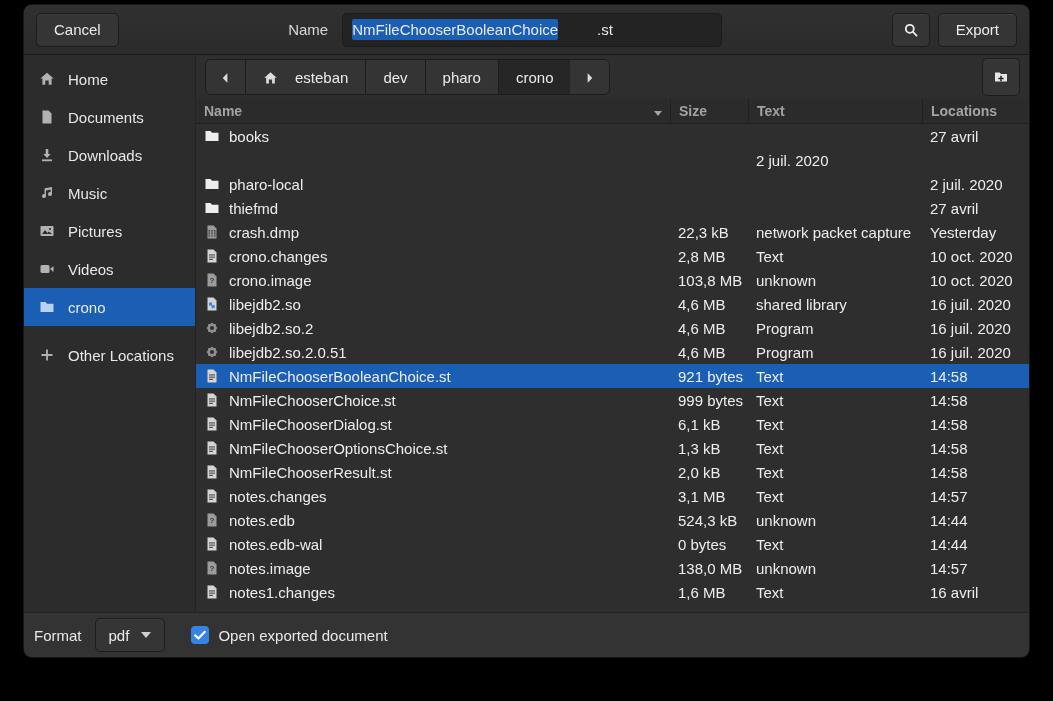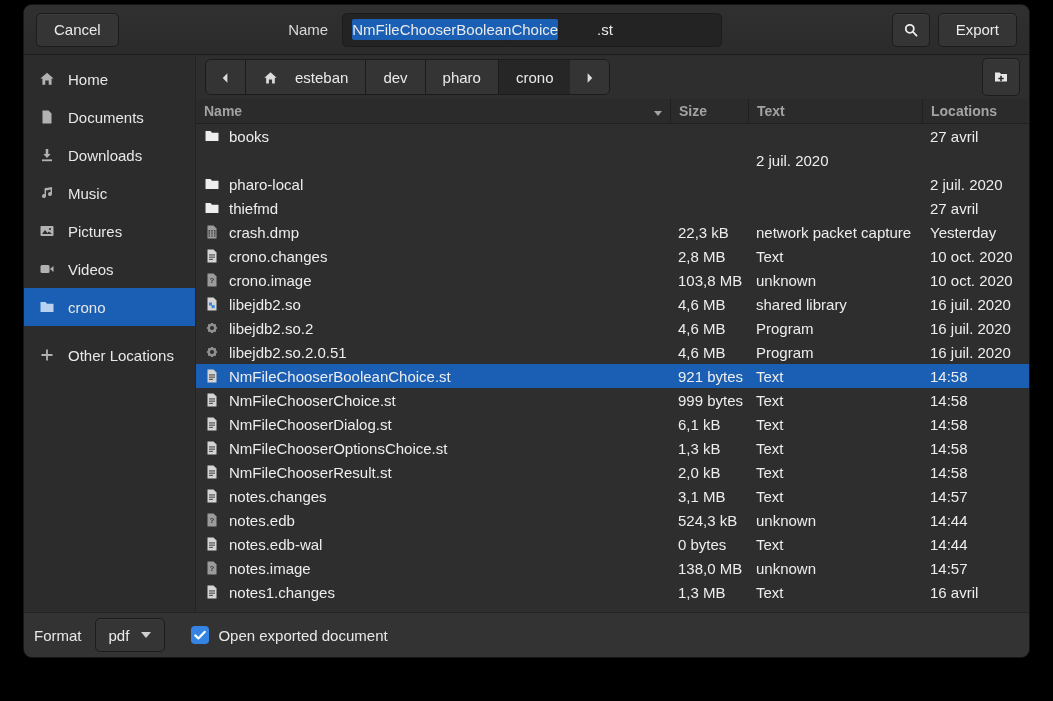--- a/index.html
+++ b/index.html
@@ -558,21 +558,21 @@
                 <span class="ficon">
                   <svg width="16" height="16" viewBox="0 0 16 16" xmlns="http://www.w3.org/2000/svg">
                     <path fill="#d4d4d4" d="M3.5 1.5h6L12.5 4.5v10h-9Z"></path>
                     <rect fill="#4a4a4a" x="5" y="6.4" width="6" height="1.1"></rect>
                     <rect fill="#4a4a4a" x="5" y="8.6" width="6" height="1.1"></rect>
                     <rect fill="#4a4a4a" x="5" y="10.8" width="4" height="1.1"></rect>
                   </svg>
                 </span>
                 <span>notes1.changes</span>
               </span>
-              <span class="cell">1,3 MB</span>
+              <span class="cell">1,6 MB</span>
               <span class="cell">Text</span>
               <span class="cell">16 avril</span>
             </div>
           </div>
 
       </div>
     </div>
 
     <div class="footer">
       <span class="flabel">Format</span>

